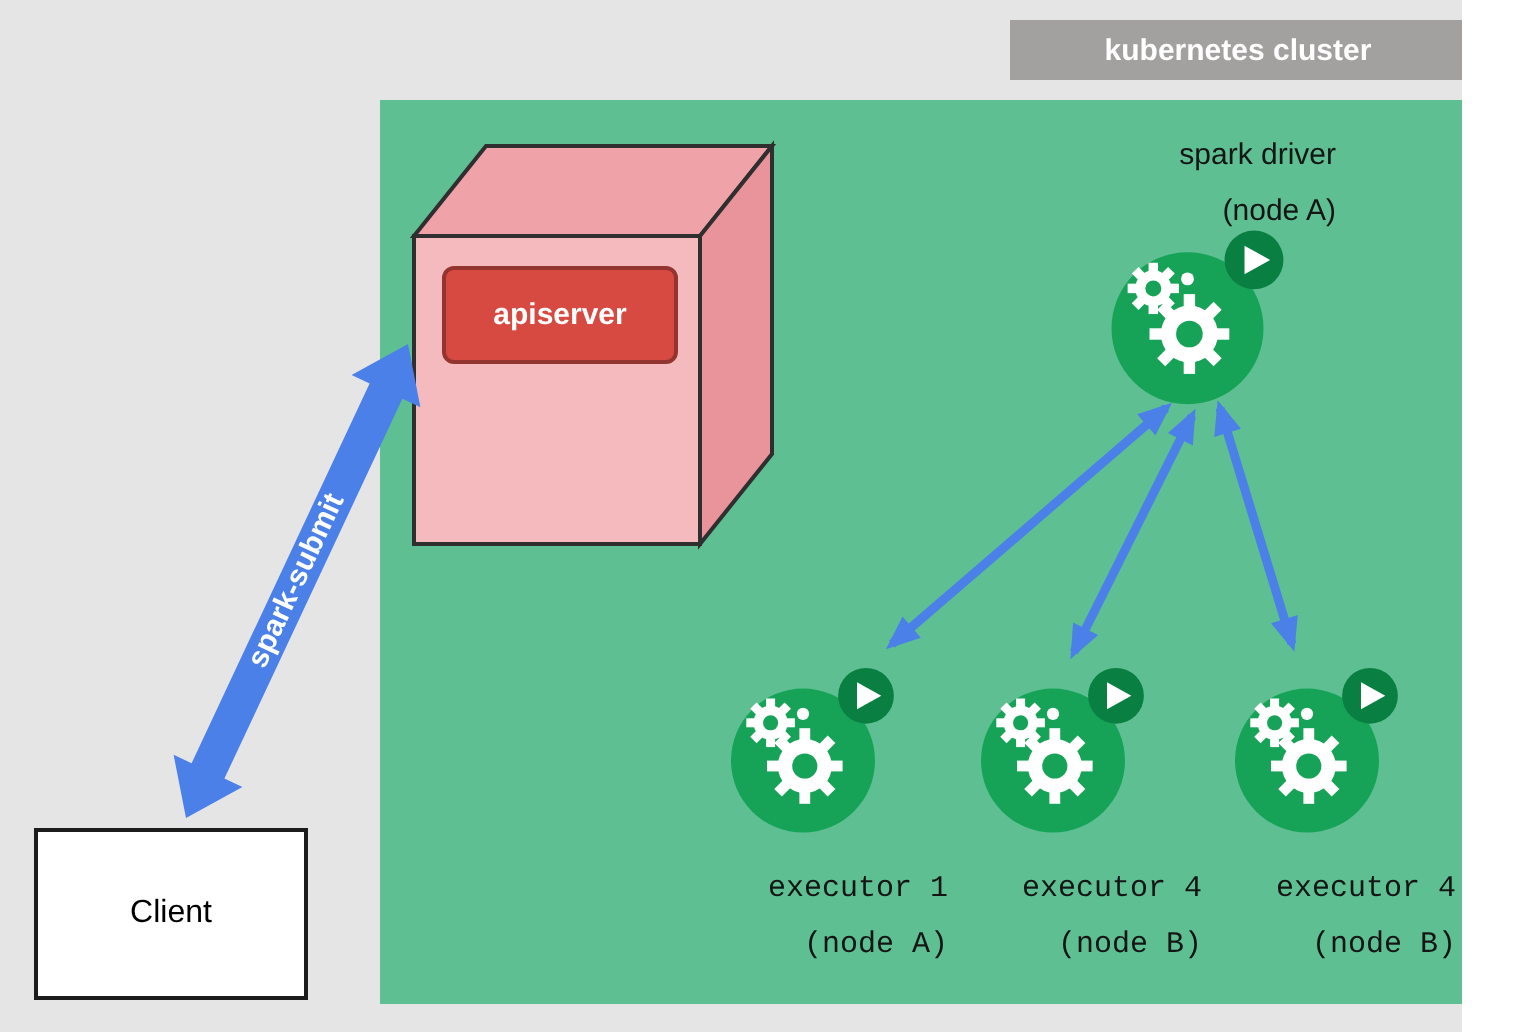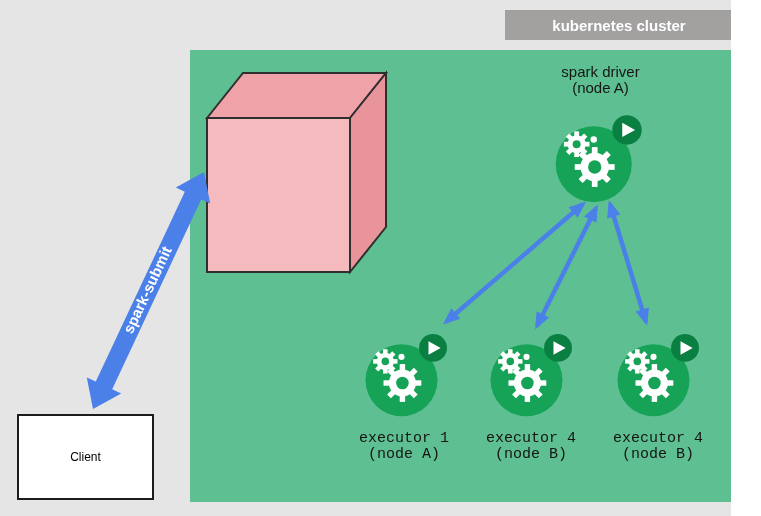--- a/index.html
+++ b/index.html
@@ -14,31 +14,31 @@
   .red-box{position:absolute;left:221px;width:114px;height:45px;background:#d74a42;
           border:2px solid #943430;border-radius:6px;color:#ffffff;font-weight:bold;
           font-size:15px;display:flex;align-items:center;justify-content:center;z-index:4;}
   .red-box.apiserver{top:133px;}
   .red-box.scheduler{top:207px;}
   .icon{position:absolute;z-index:4;}
   .icon.driver{left:551px;top:110px;width:95px;height:95px;}
   .icon.exec1{left:361px;top:329px;width:90px;height:90px;}
   .icon.exec2{left:486px;top:329px;width:90px;height:90px;}
   .icon.exec3{left:613px;top:329px;width:90px;height:90px;}
-  .mlabel{position:absolute;z-index:4;color:#151515;font-size:15px;line-height:16px;
-          text-align:center;white-space:pre-line;}
+  .mlabel{position:absolute;z-index:4;color:#151515;font-size:15px;line-height:28px;
+          text-align:right;white-space:pre-line;}
   .driver-label{left:533px;top:64px;width:135px;}
   .exec-label{top:431px;width:140px;font-family:Liberation Mono, monospace;}
   .exec-label.e1{left:334px;}
   .exec-label.e2{left:461px;}
   .exec-label.e3{left:588px;}
   .client-box{position:absolute;left:17px;top:414px;width:133px;height:82px;
           background:#ffffff;border:2px solid #1c1c1c;z-index:4;
           display:flex;align-items:center;justify-content:center;
-          font-size:12px;color:#000000;}
+          font-size:16px;color:#000000;}
   .submit-text{font-family:"Liberation Sans",sans-serif;font-size:15px;font-weight:bold;fill:#ffffff;}
 </style>
 </head>
 <body>
 
 <div class="canvas">
 
   <div class="cluster-bg"></div>
 
   <div class="cluster-label">kubernetes cluster</div>
@@ -93,20 +93,21 @@
     <g stroke="#4a80e8" stroke-width="4.5">
       <line x1="583" y1="204" x2="446" y2="322" marker-start="url(#arrowhead)" marker-end="url(#arrowhead)"></line>
       <line x1="596" y1="208" x2="537" y2="326" marker-start="url(#arrowhead)" marker-end="url(#arrowhead)"></line>
       <line x1="610" y1="204" x2="646" y2="322" marker-start="url(#arrowhead)" marker-end="url(#arrowhead)"></line>
     </g>
 
     <polygon points="93,409 86.8,377.4 95.8,381.6 184.8,191.8 175.8,187.5 204,172 210.2,203.6 201.2,199.4 112.2,389.3 121.2,393.5" fill="#4a80e8"></polygon>
     <text class="submit-text" x="148.5" y="290.5" text-anchor="middle" dominant-baseline="middle" transform="rotate(-64.9 148.5 290.5)">spark-submit</text>
   </svg>
 
+  <div class="red-box apiserver">apiserver</div>
 
   <svg class="icon driver" viewBox="0 0 100 100">
       <use href="#sparkpod"></use>
     </svg>
   <svg class="icon exec1" viewBox="0 0 100 100">
       <use href="#sparkpod"></use>
     </svg>
   <svg class="icon exec2" viewBox="0 0 100 100">
       <use href="#sparkpod"></use>
     </svg>

